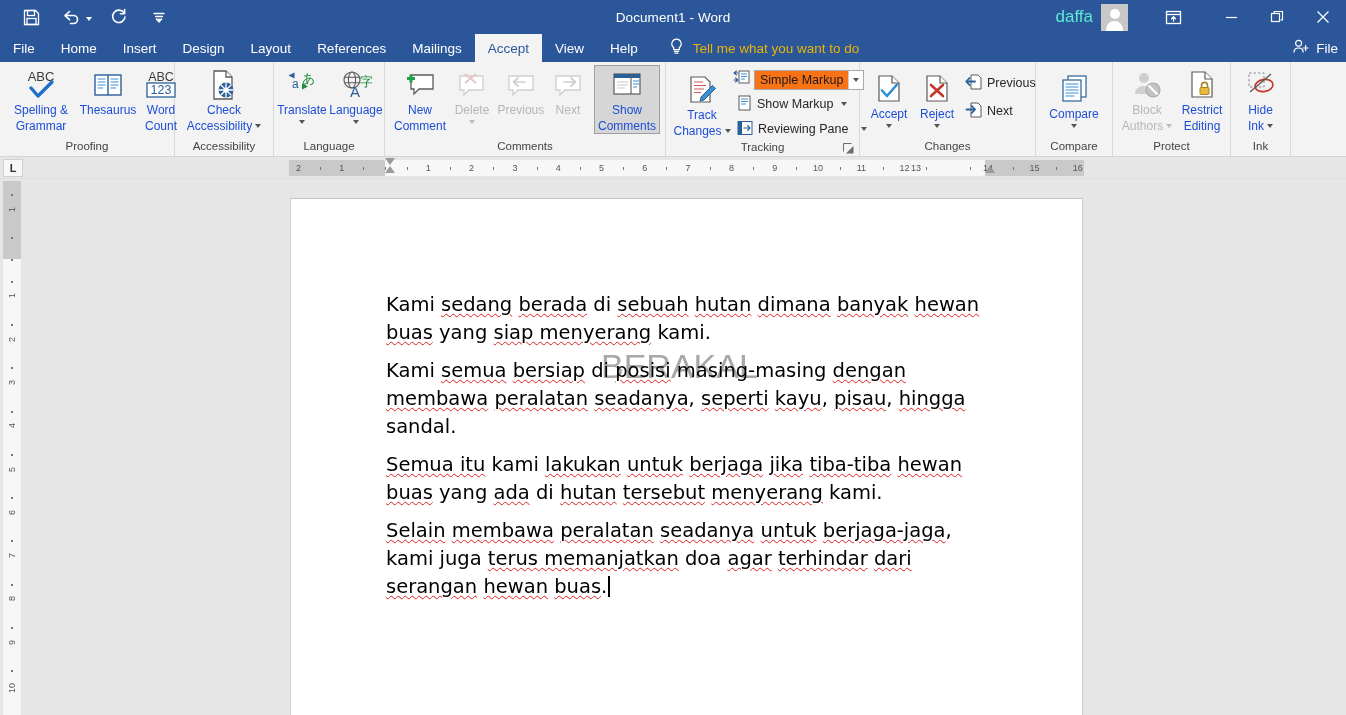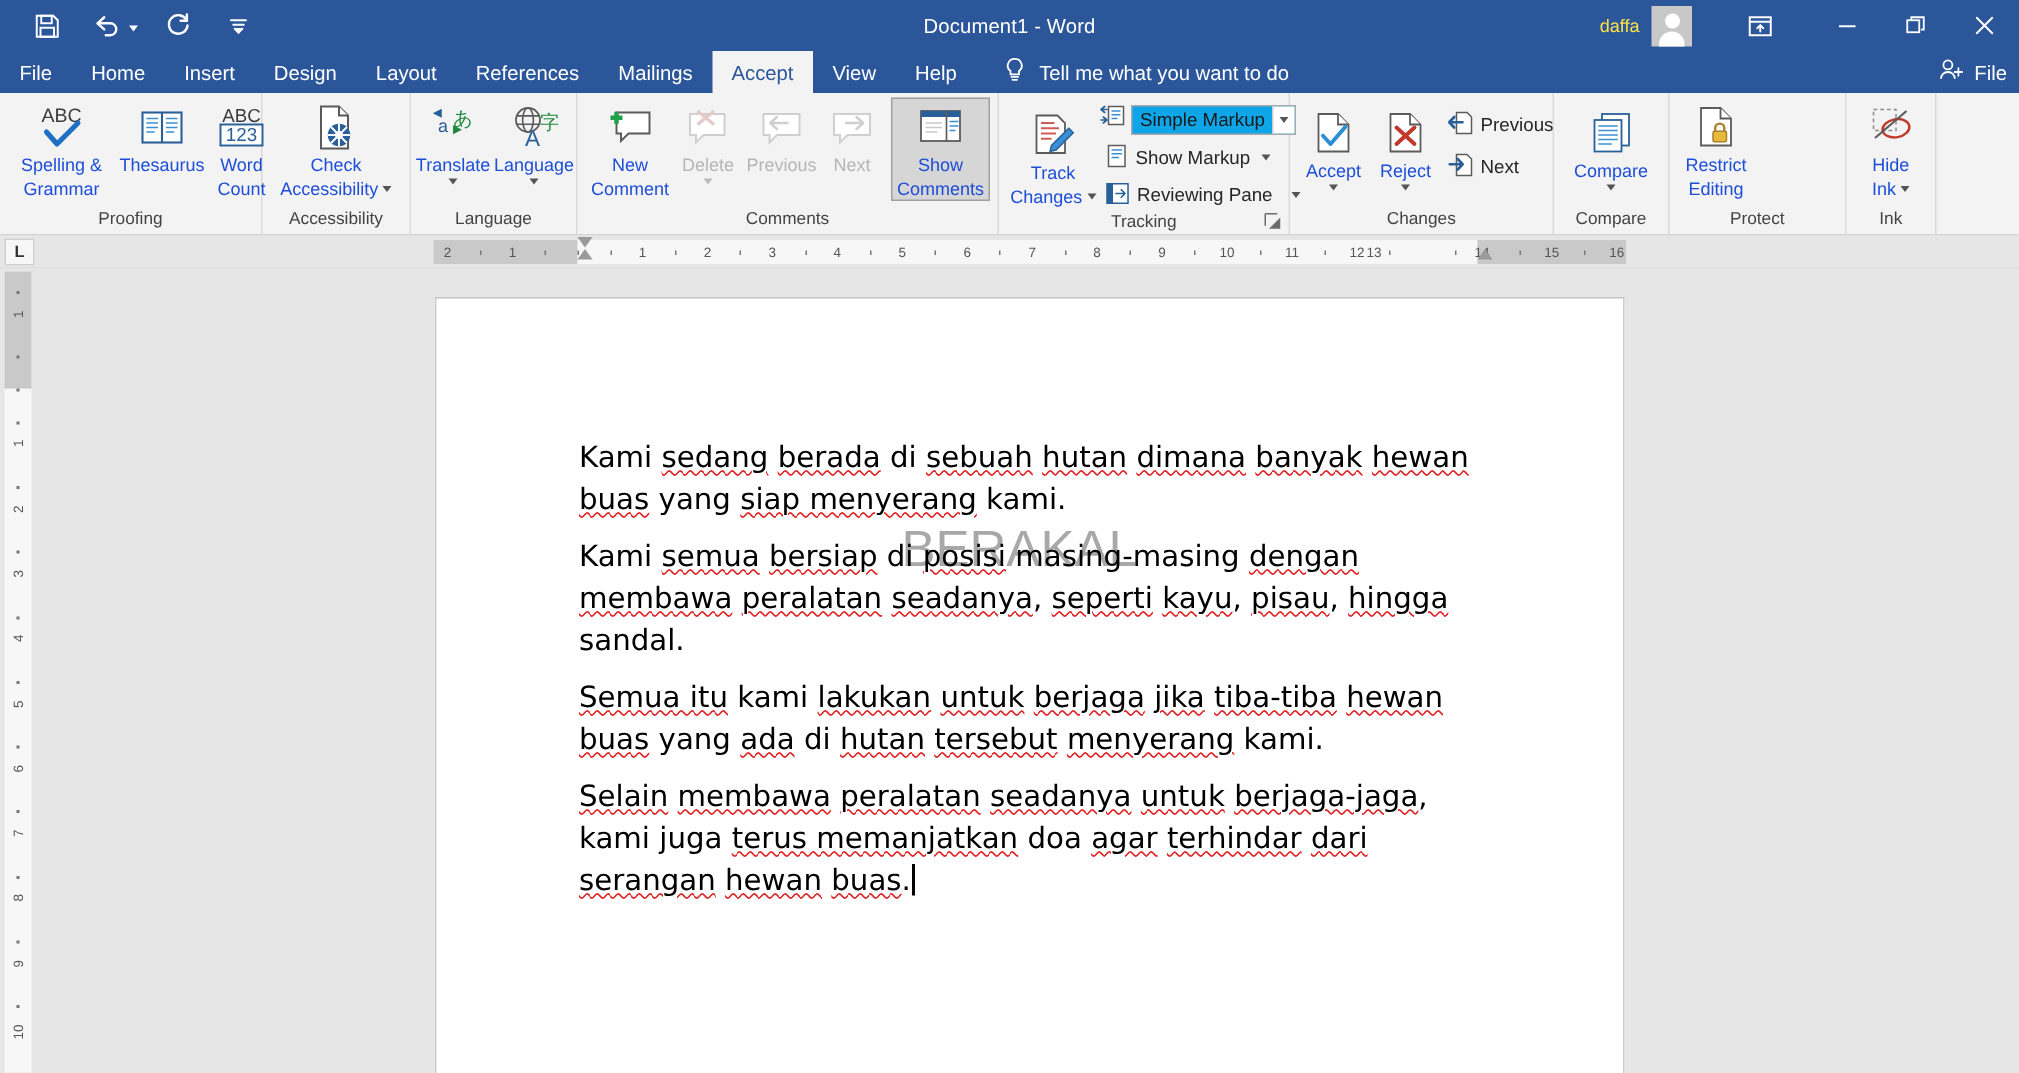--- a/index.html
+++ b/index.html
@@ -45,22 +45,22 @@
   }
   .title-right {
     position: absolute;
     right: 0; top: 0;
     height: 34px;
     display: flex;
     align-items: center;
     gap: 0px;
   }
   .user-name {
-    color: #fde047;
-    font-size: 12px;
+    color: #5eead4;
+    font-size: 17px;
     margin-right: 8px;
   }
   .avatar {
     width: 27px; height: 27px;
     background: #c8c8c8;
     display: flex; align-items: flex-end; justify-content: center;
     overflow: hidden;
     margin-right: 22px;
   }
   .avatar .head {
@@ -107,21 +107,21 @@
     font-size: 13.5px;
     cursor: pointer;
   }
   .tab.active {
     background: #f3f3f3;
     color: #2b579a;
   }
   .tellme {
     display: flex; align-items: center;
     margin-left: 18px;
-    color: #ffffff;
+    color: #eab308;
     font-size: 13.5px;
     gap: 9px;
     cursor: pointer;
   }
   .share {
     position: absolute;
     right: 8px; top: 0; height: 28px;
     display: flex; align-items: center; gap: 6px;
     color: #ffffff; font-size: 13.5px;
     cursor: pointer;
@@ -200,21 +200,21 @@
     font-size: 12.5px; color: #262626;
     padding: 2px 4px;
     height: 22px;
     cursor: pointer;
     white-space: nowrap;
   }
   .combo {
     display: flex; align-items: stretch;
     height: 20px;
     border: 1px solid #a9a9a9;
-    background: #0ea5e9;
+    background: #f97316;
   }
   .combo .val {
     padding: 0 5px;
     font-size: 12.5px;
     color: #1a1a1a;
     display: flex; align-items: center;
     min-width: 92px;
   }
   .combo .arrow {
     width: 15px;
@@ -759,20 +759,32 @@
         </span>
         <span class="lbl">Compare</span>
         <span class="caret-row"><span class="dd-caret" style="margin:0;"></span></span>
       </div>
     </div>
     <div class="group-label">Compare</div>
   </div>
 
   <div class="group" style="width:118px;">
     <div class="group-body">
+      <div class="btn-lg disabled" style="min-width:58px;">
+        <span class="ico">
+          <svg width="30" height="30" viewBox="0 0 30 30">
+              <circle cx="12" cy="8" r="5" fill="#cfcfcf"></circle>
+              <path d="M3 24c0-5 4-8 9-8s9 3 9 8z" fill="#cfcfcf"></path>
+              <circle cx="21" cy="20" r="7" fill="#c2c2c2" stroke="#aaa" stroke-width="1.2"></circle>
+              <path d="M16.5 15.5 25.5 24.5" stroke="#fff" stroke-width="2.2"></path>
+            </svg>
+        </span>
+        <span class="lbl">Block</span>
+        <span class="lbl"><span>Authors</span><span class="dd-caret dis"></span></span>
+      </div>
       <div class="btn-lg" style="min-width:52px;">
         <span class="ico">
           <svg width="28" height="30" viewBox="0 0 28 30">
               <path d="M4 2h13l7 7v18H4z" fill="#fff" stroke="#5b5b5b" stroke-width="1.2"></path>
               <path d="M17 2v7h7" fill="#fff" stroke="#5b5b5b" stroke-width="1.2"></path>
               <path d="M13.5 18v-2.6a3 3 0 0 1 6 0V18" fill="none" stroke="#a8832a" stroke-width="1.6"></path>
               <rect x="12" y="17.5" width="9" height="7" rx="1" fill="#e8b93a" stroke="#a8832a" stroke-width="1"></rect>
             </svg>
         </span>
         <span class="lbl">Restrict</span>

